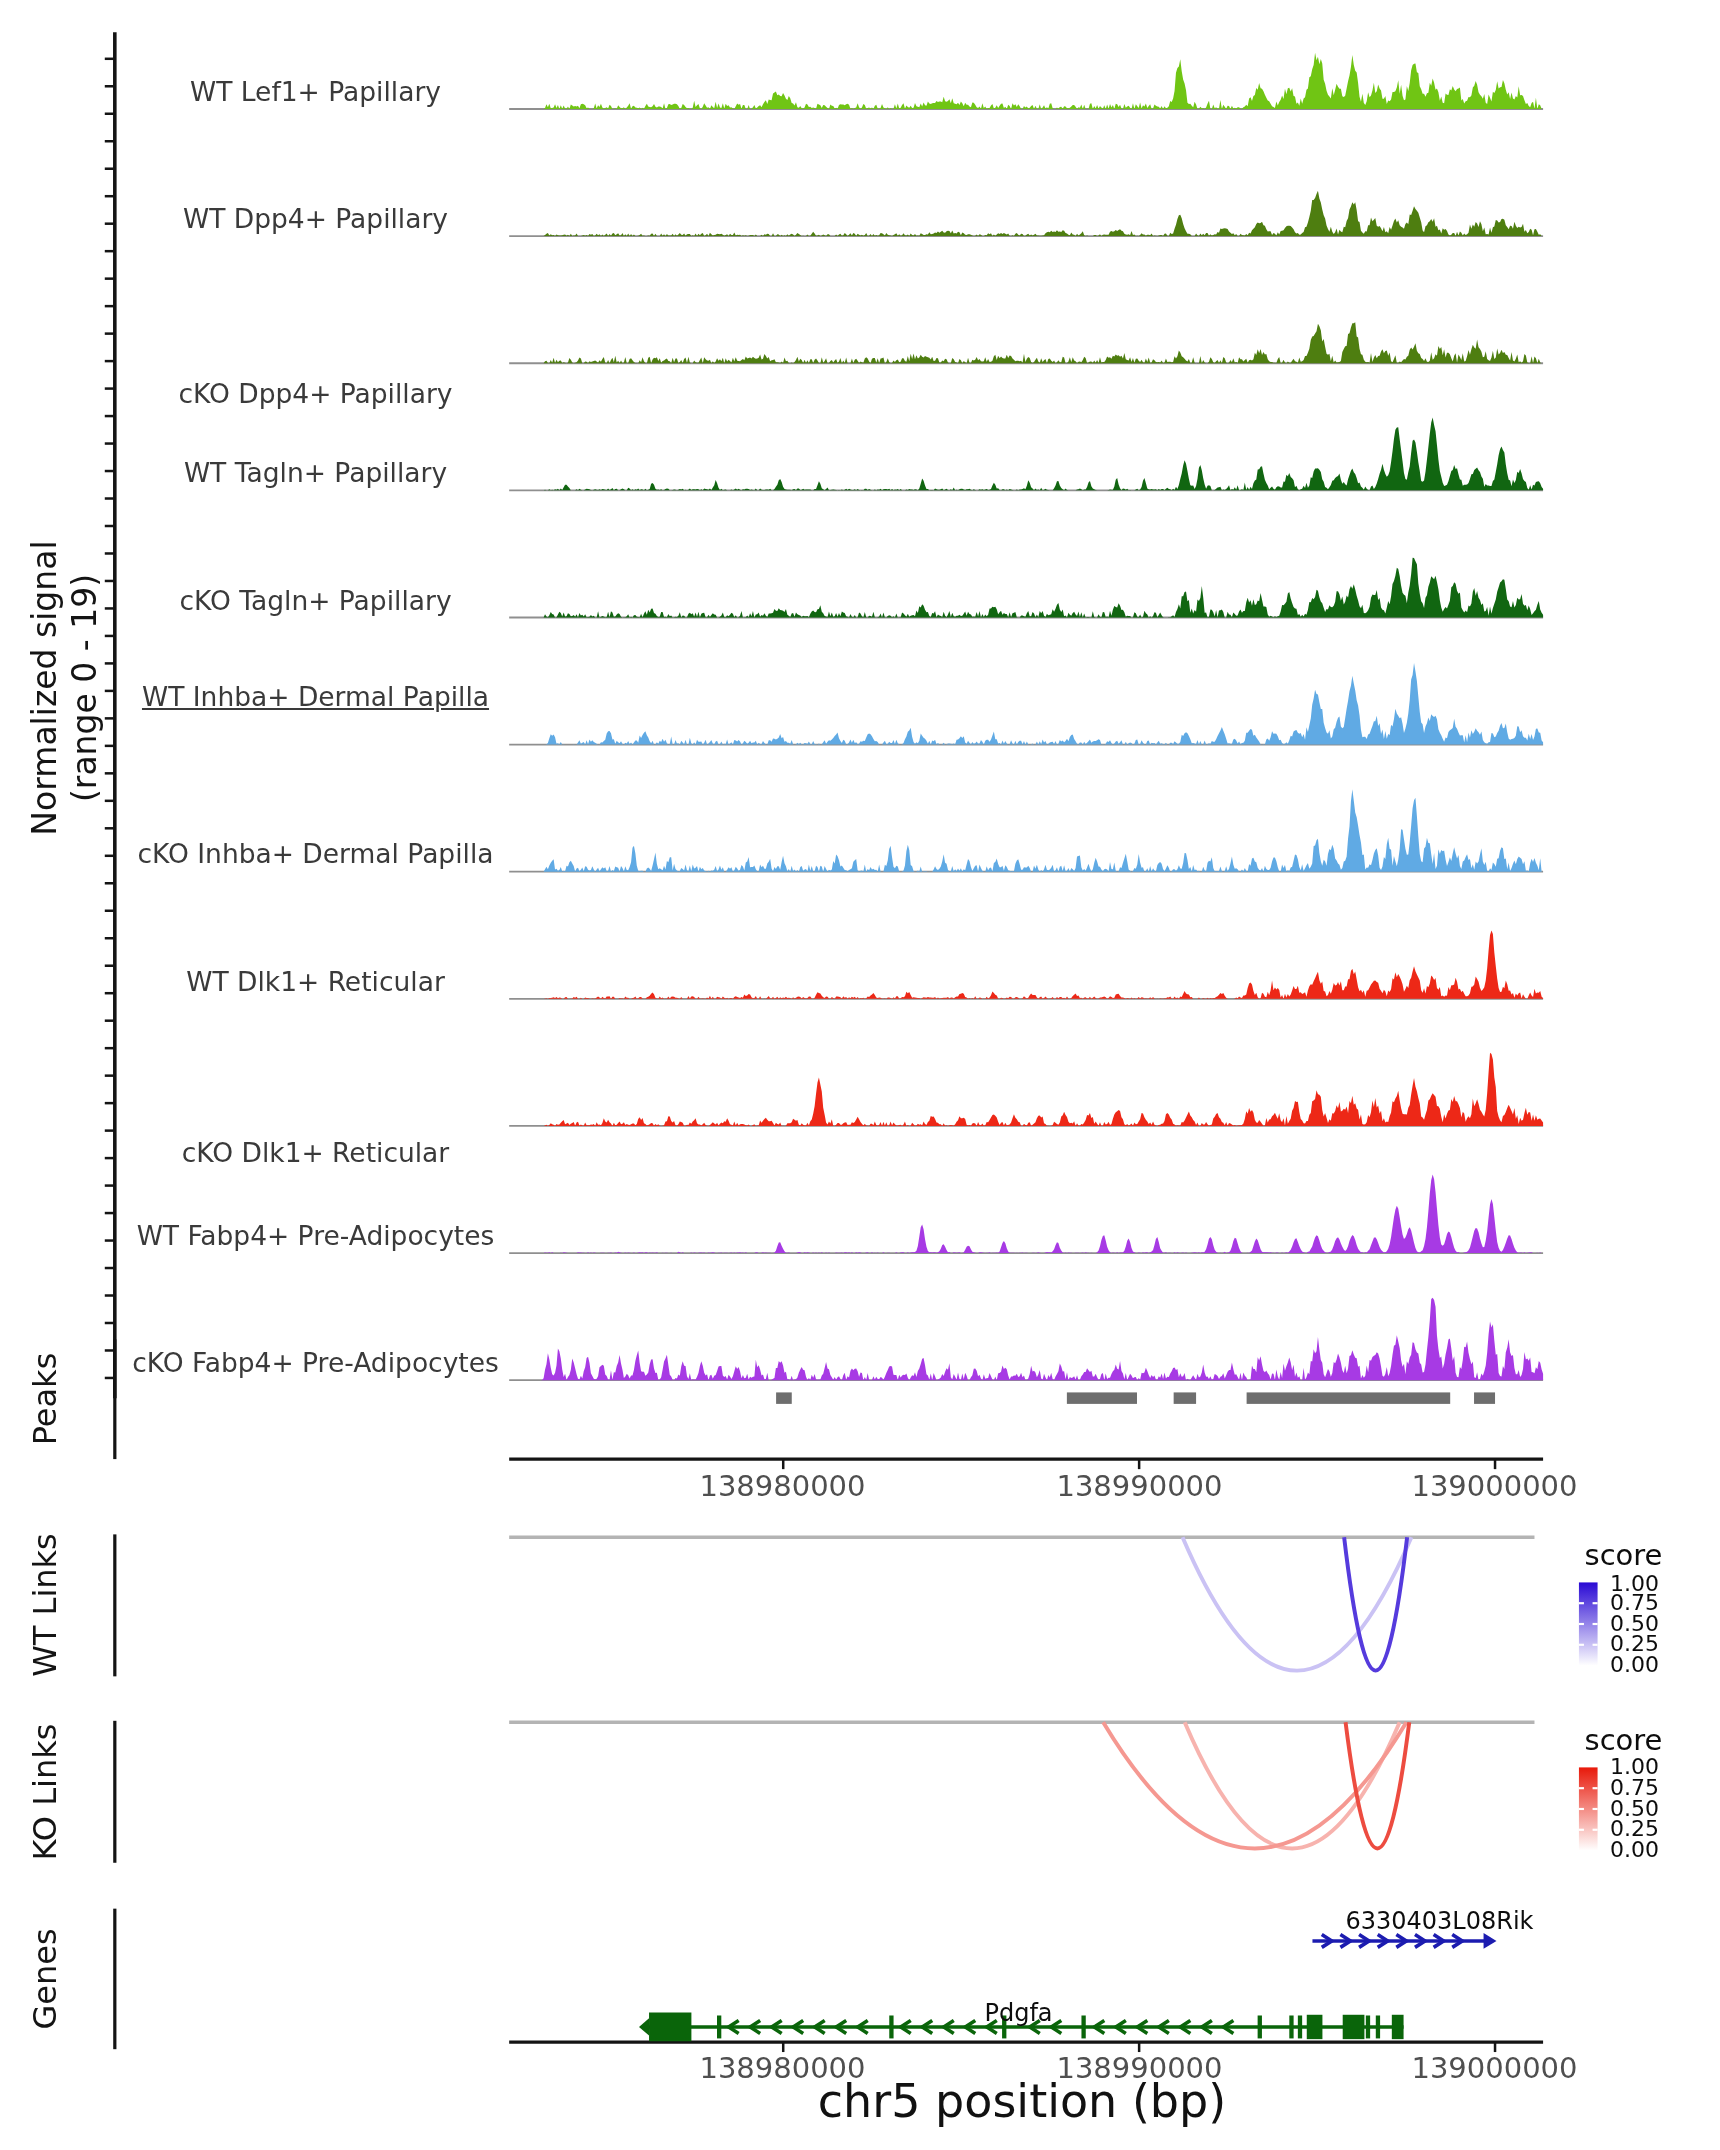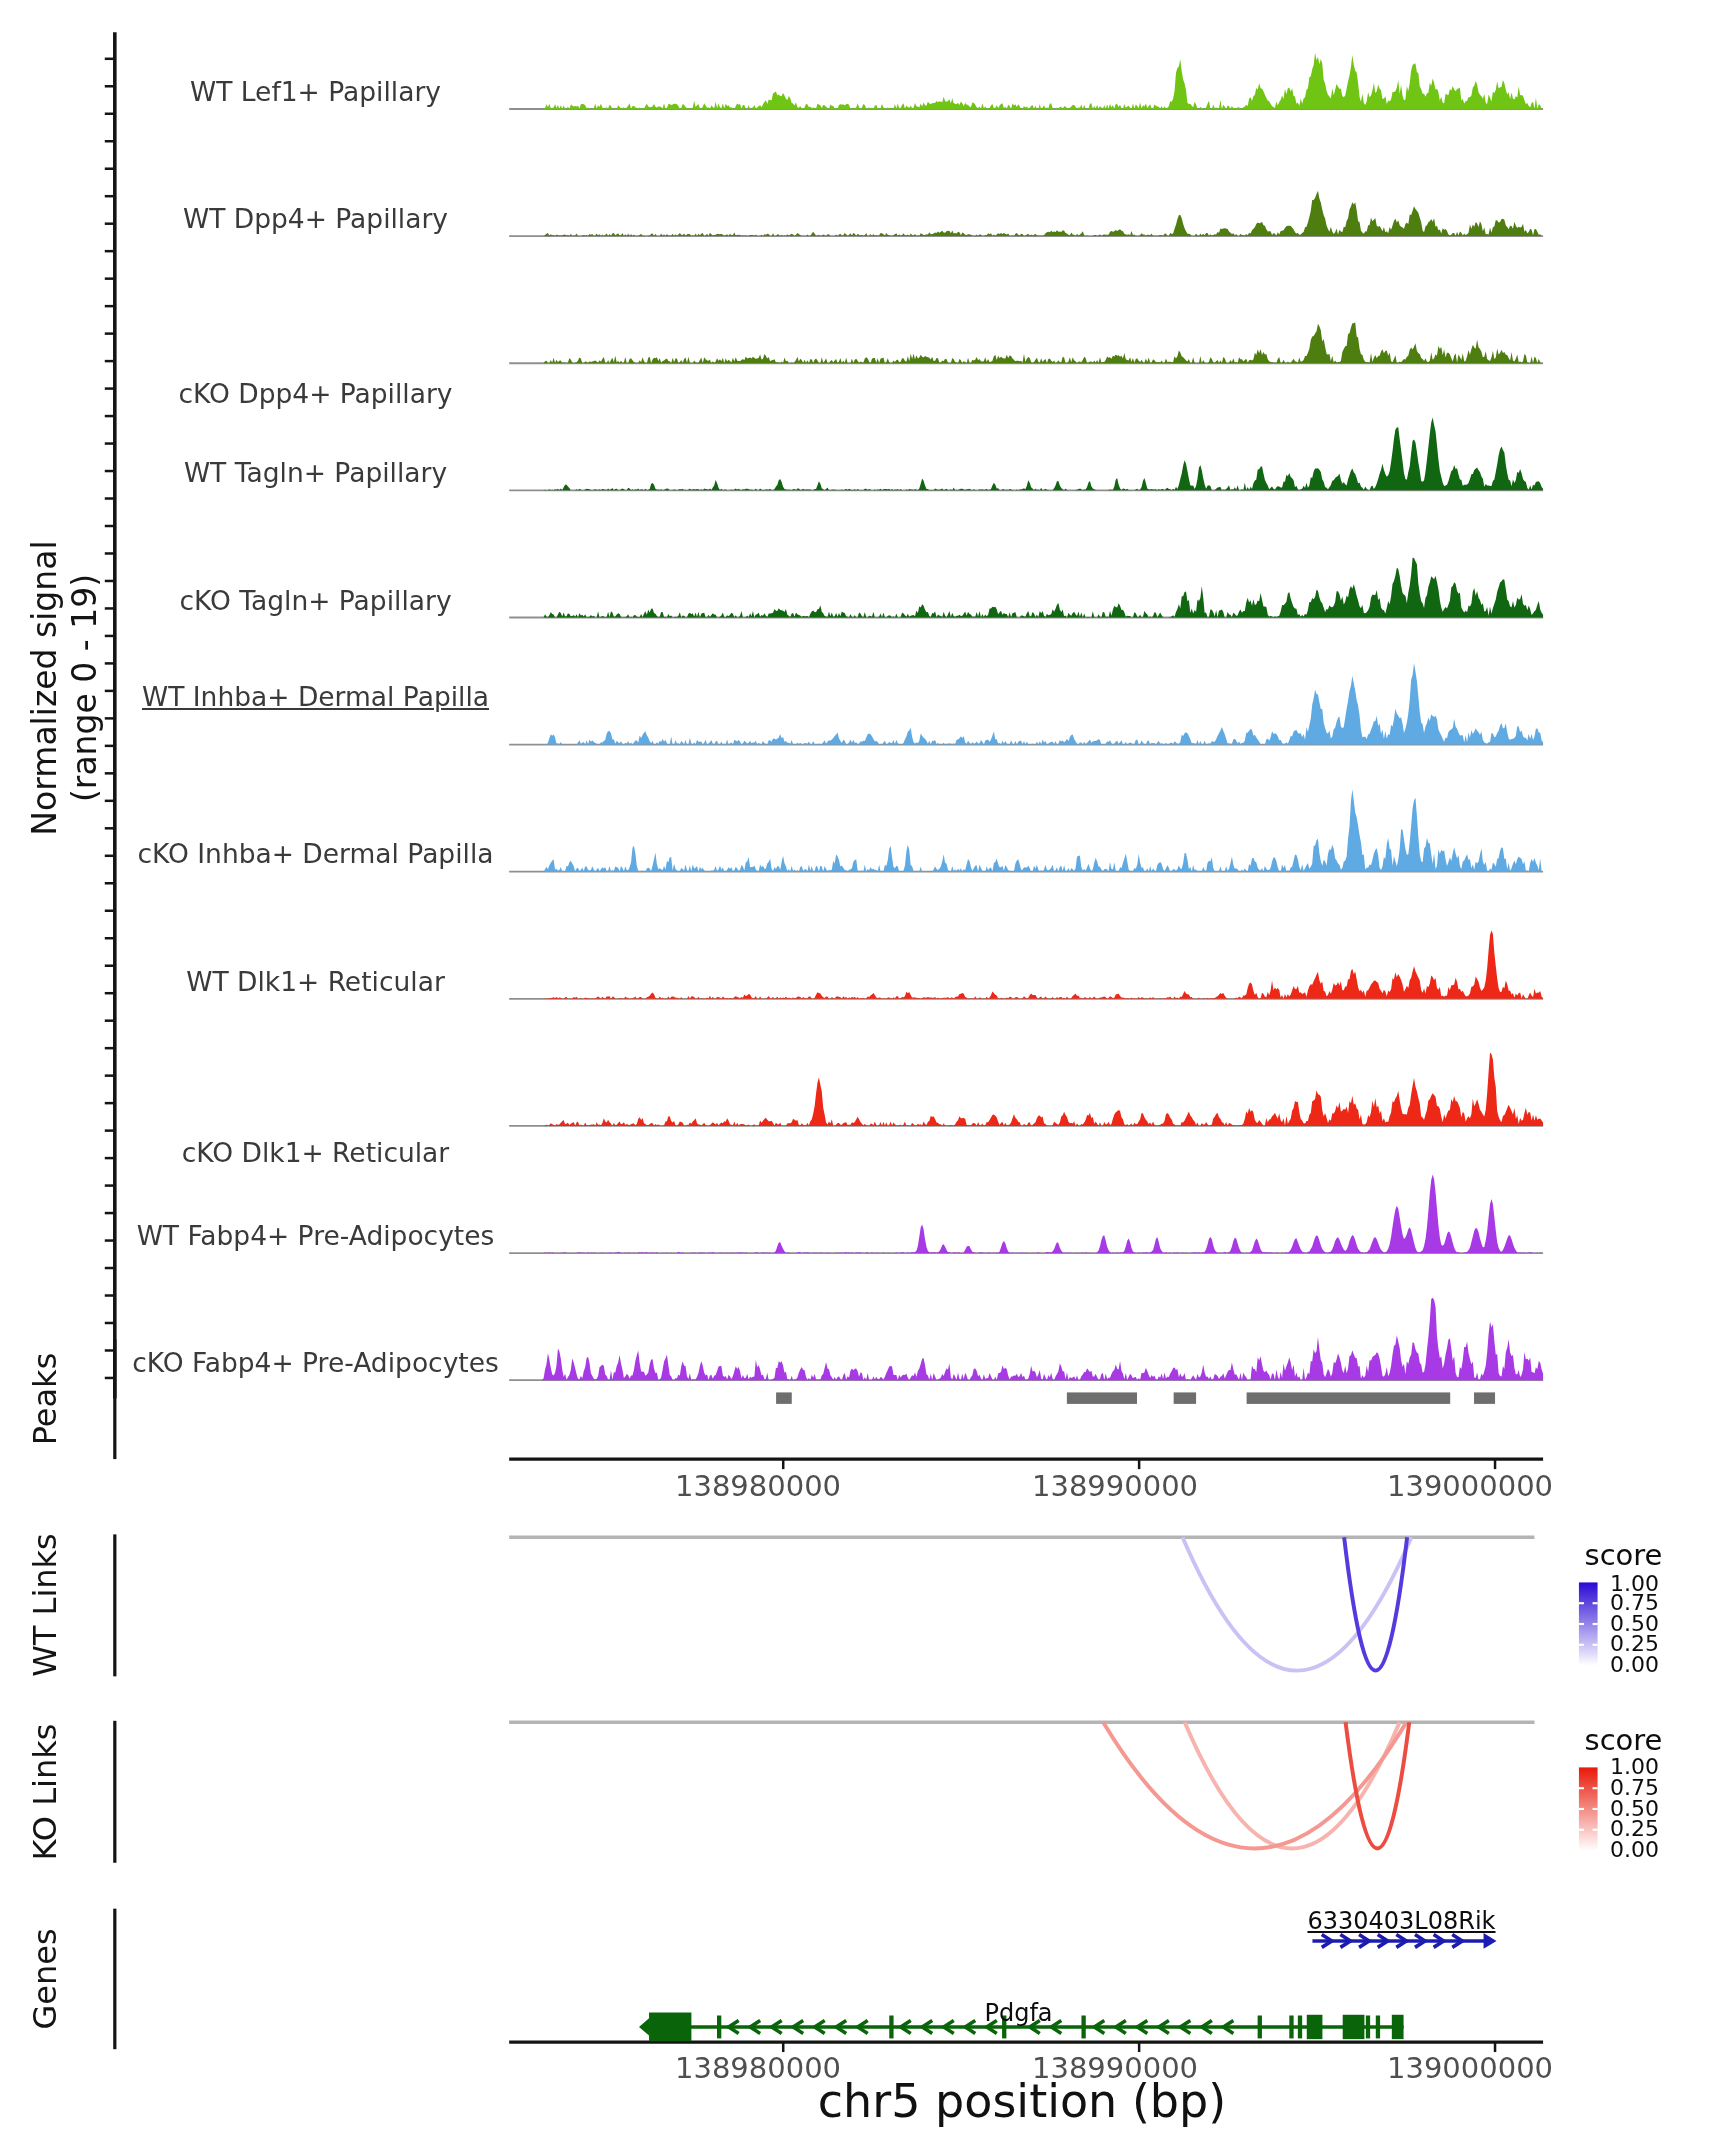--- a/index.html
+++ b/index.html
@@ -4,21 +4,21 @@
 <style>
   html,body{margin:0;padding:0;background:#ffffff;}
   .stage{position:relative;width:1721px;height:2151px;background:#ffffff;overflow:hidden;
          font-family:"DejaVu Sans","Liberation Sans",sans-serif;}
   .stage svg{position:absolute;left:0;top:0;}
   .lbl{position:absolute;color:#3a3a3a;white-space:nowrap;}
   .track-lbl{font-size:26.5px;height:33px;line-height:33px;text-align:center;width:401px;color:#3a3a3a;}
   .rot{transform:rotate(-90deg);text-align:center;color:#141414;}
   .ylab{font-size:33px;line-height:40px;}
   .seclab{font-size:32px;line-height:36px;}
-  .ticklab{font-size:29px;color:#4f4f4f;width:215px;height:32px;line-height:32px;}
+  .ticklab{font-size:29px;color:#4f4f4f;width:215px;text-align:center;height:32px;line-height:32px;}
   .axtitle{font-size:46px;color:#111111;width:574px;text-align:center;height:37px;line-height:37px;}
   .legtitle{font-size:29px;color:#0d0d0d;width:215px;text-align:center;height:34px;line-height:34px;}
   .leglab{font-size:22px;color:#0d0d0d;height:24.4px;line-height:24.4px;text-align:left;}
   .genelab{font-size:24px;color:#0d0d0d;width:287px;text-align:center;height:27px;line-height:27px;}
 </style>
 </head>
 <body>
 
 <div class="stage">
 
@@ -230,17 +230,17 @@
   <div class="lbl leglab" style="left:1610px;top:1632px;">0.25</div>
   <div class="lbl leglab" style="left:1610px;top:1653px;">0.00</div>
 
   <div class="lbl legtitle" style="left:1516px;top:1723px;">score</div>
   <div class="lbl leglab" style="left:1610px;top:1755px;">1.00</div>
   <div class="lbl leglab" style="left:1610px;top:1776px;">0.75</div>
   <div class="lbl leglab" style="left:1610px;top:1797px;">0.50</div>
   <div class="lbl leglab" style="left:1610px;top:1817px;">0.25</div>
   <div class="lbl leglab" style="left:1610px;top:1838px;">0.00</div>
 
-  <div class="lbl genelab" style="left:1258px;top:1908px;text-decoration:underline;">6330403L08Rik</div>
+  <div class="lbl genelab" style="left:1296px;top:1908px;">6330403L08Rik</div>
   <div class="lbl genelab" style="left:875px;top:2000px;">Pdgfa</div>
 
 </div>
 
 
 </body></html>

